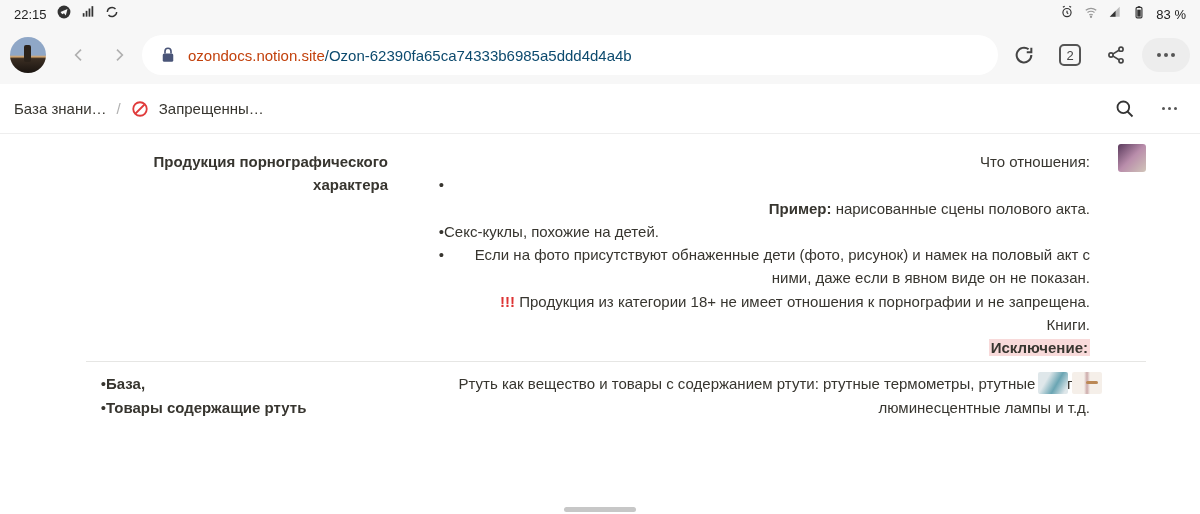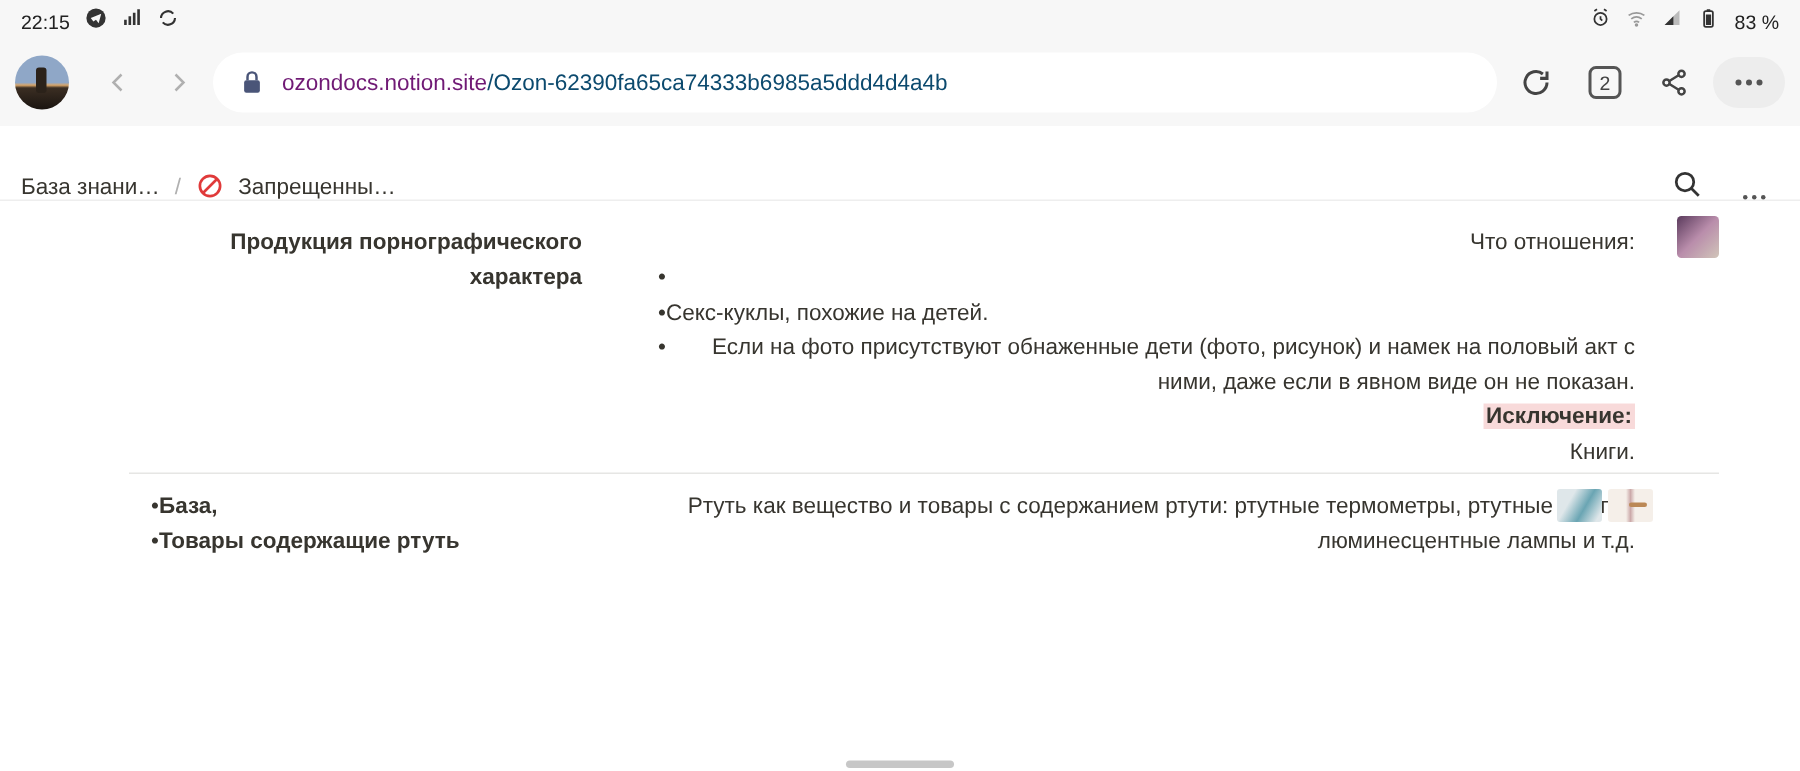--- a/index.html
+++ b/index.html
@@ -55,42 +55,42 @@
       display: flex;
       align-items: center;
       padding: 0 16px;
       gap: 10px;
       font-size: 15px;
     }
     .lock-wrap {
       width: 20px; height: 20px; display: flex; align-items: center; justify-content: center;
       color: #555d7a;
     }
-    .url-host { color: #701a75; }
+    .url-host { color: #c2410c; }
     .url-path { color: #0c4a6e; }
     .toolbar-btn {
       width: 40px; height: 40px; display: flex; align-items: center; justify-content: center;
       color: #444;
     }
     .tab-count {
       width: 22px; height: 22px; border: 2px solid #555; border-radius: 5px;
       display: flex; align-items: center; justify-content: center; font-size: 13px; font-weight: 500;
     }
     .more-pill {
       width: 48px; height: 34px; background: #ededed; border-radius: 18px;
       display: flex; align-items: center; justify-content: center; gap: 3px;
     }
     .more-pill span { width: 4px; height: 4px; background: #555; border-radius: 50%; }
 
     
     .page-header {
       height: 50px;
       background: #fff;
       display: flex;
-      align-items: flex-end;
+      align-items: center;
       padding: 0 14px;
       font-size: 15px;
       gap: 10px;
       border-bottom: 1px solid #eee;
     }
     .page-header .crumb { color: #37352f; white-space: nowrap; overflow: hidden; text-overflow: ellipsis; max-width: 115px;}
     .page-header .sep { color: #b0b0b0; }
     .no-entry {
       width: 18px; height: 18px; display: inline-flex; align-items: center; justify-content: center;
     }
@@ -300,30 +300,32 @@
 
     <div class="row first">
       <div class="col-left">
         <strong>Продукция порнографического характера</strong>
       </div>
       <div class="col-right">
         <div>Что отношения:</div>
         <div class="bullet-line">
             <span class="b">•</span>
           </div>
+        <div><strong>Пример:</strong><span> нарисованные сцены полового акта.</span></div>
         <div class="bullet-line">
             <span class="b">•</span>
             <span>Секс-куклы, похожие на детей.</span>
           </div>
         <div class="bullet-line">
             <span class="b">•</span>
             <span>Если на фото присутствуют обнаженные дети (фото, рисунок) и намек на половый акт с ними, даже если в явном виде он не показан.</span>
           </div>
+        <div><span class="red">!!!</span><span> Продукция из категории 18+ не имеет отношения к порнографии и не запрещена.</span></div>
+        <div>Книги.</div>
         <div><strong class="hl">Исключение:</strong></div>
-        <div>Книги.</div>
       </div>
       <div class="thumb first"></div>
     </div>
 
     <div class="row" style="position:relative">
       <div class="col-left">
         <div class="outer-bullet">
             <span class="ob">•</span>
             <strong>База,</strong>
           </div>

